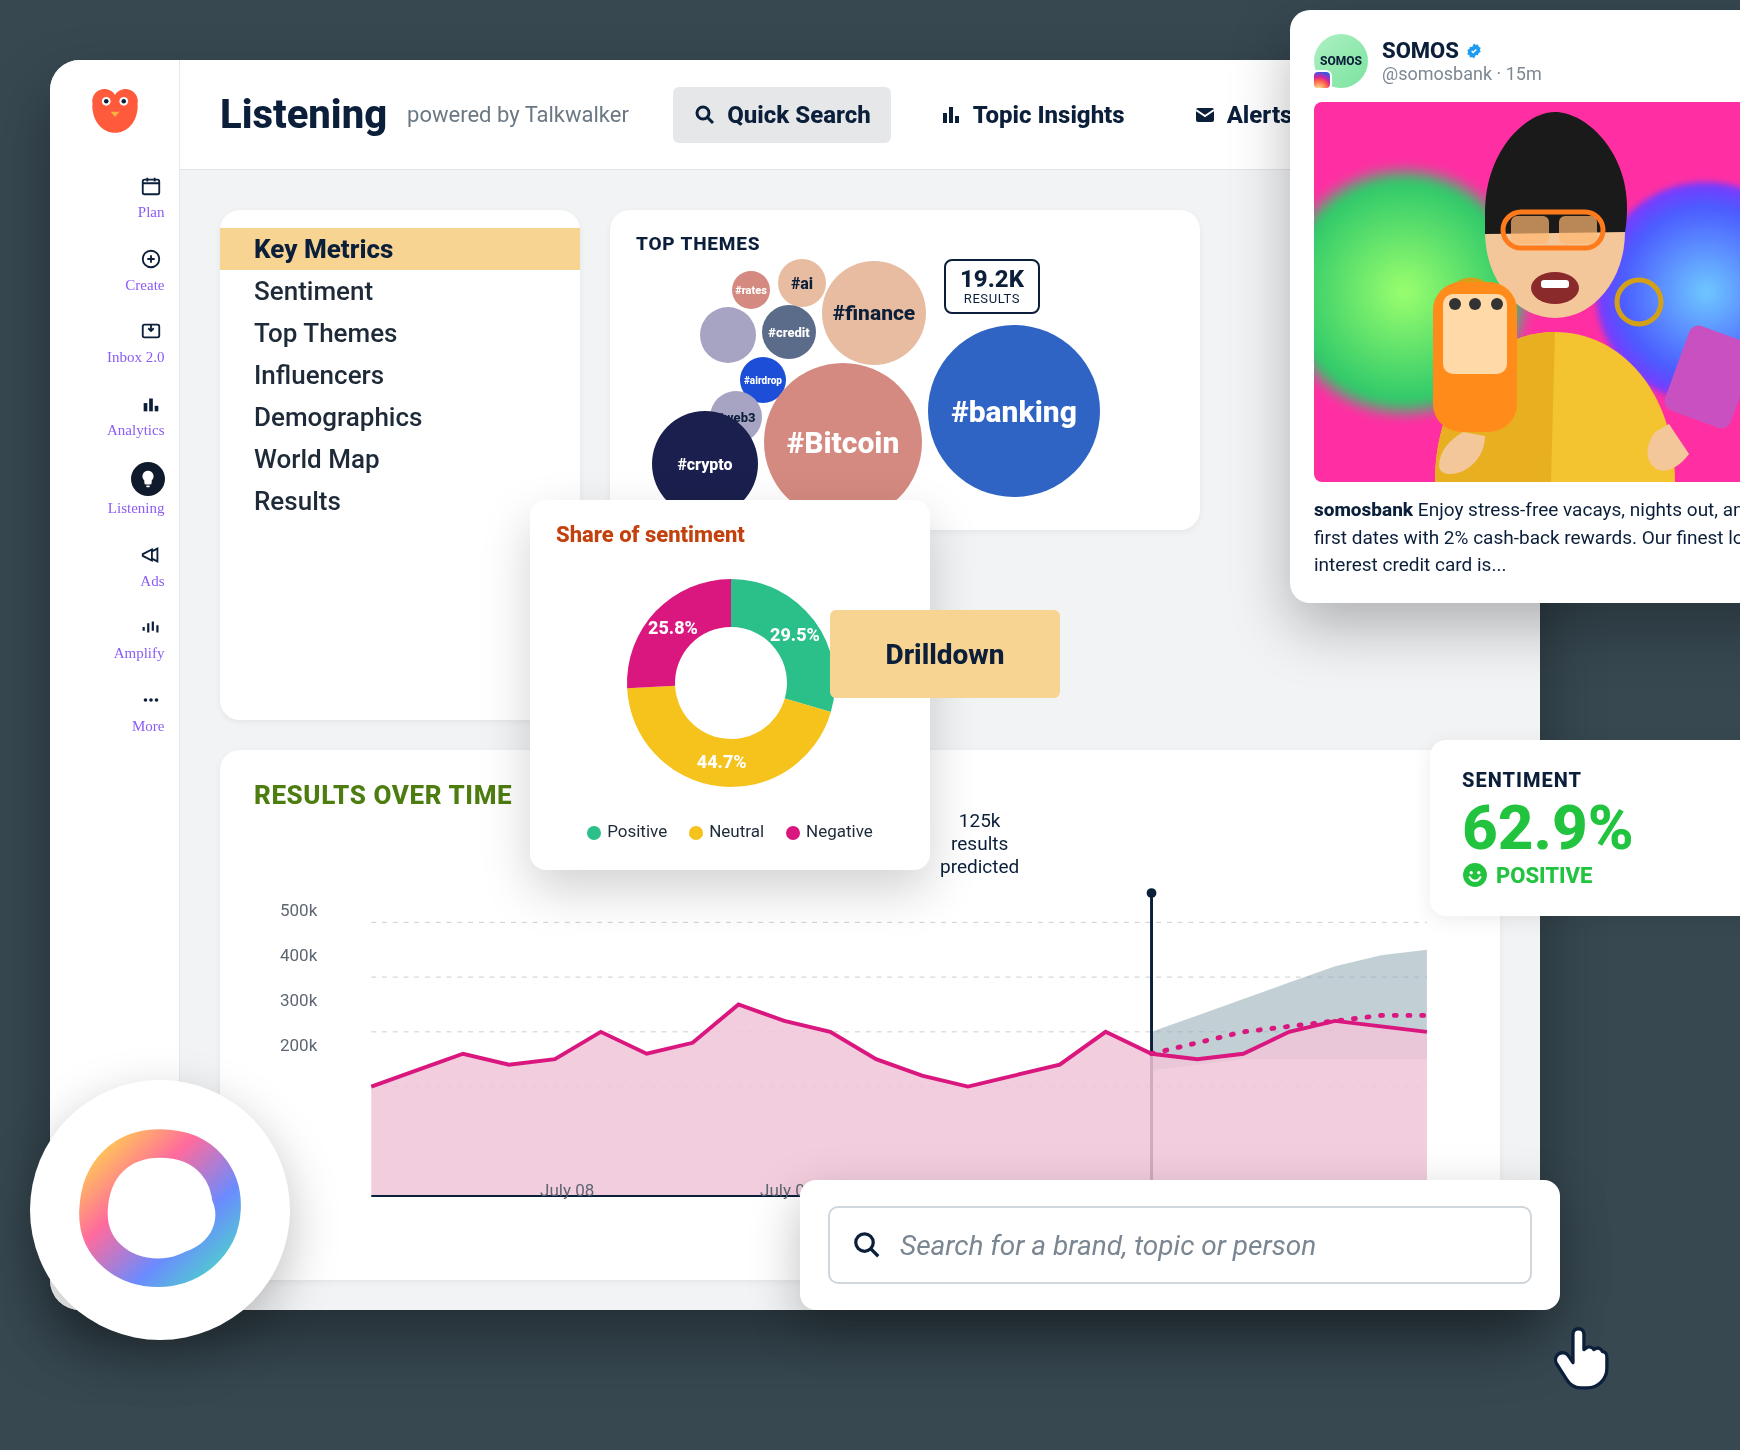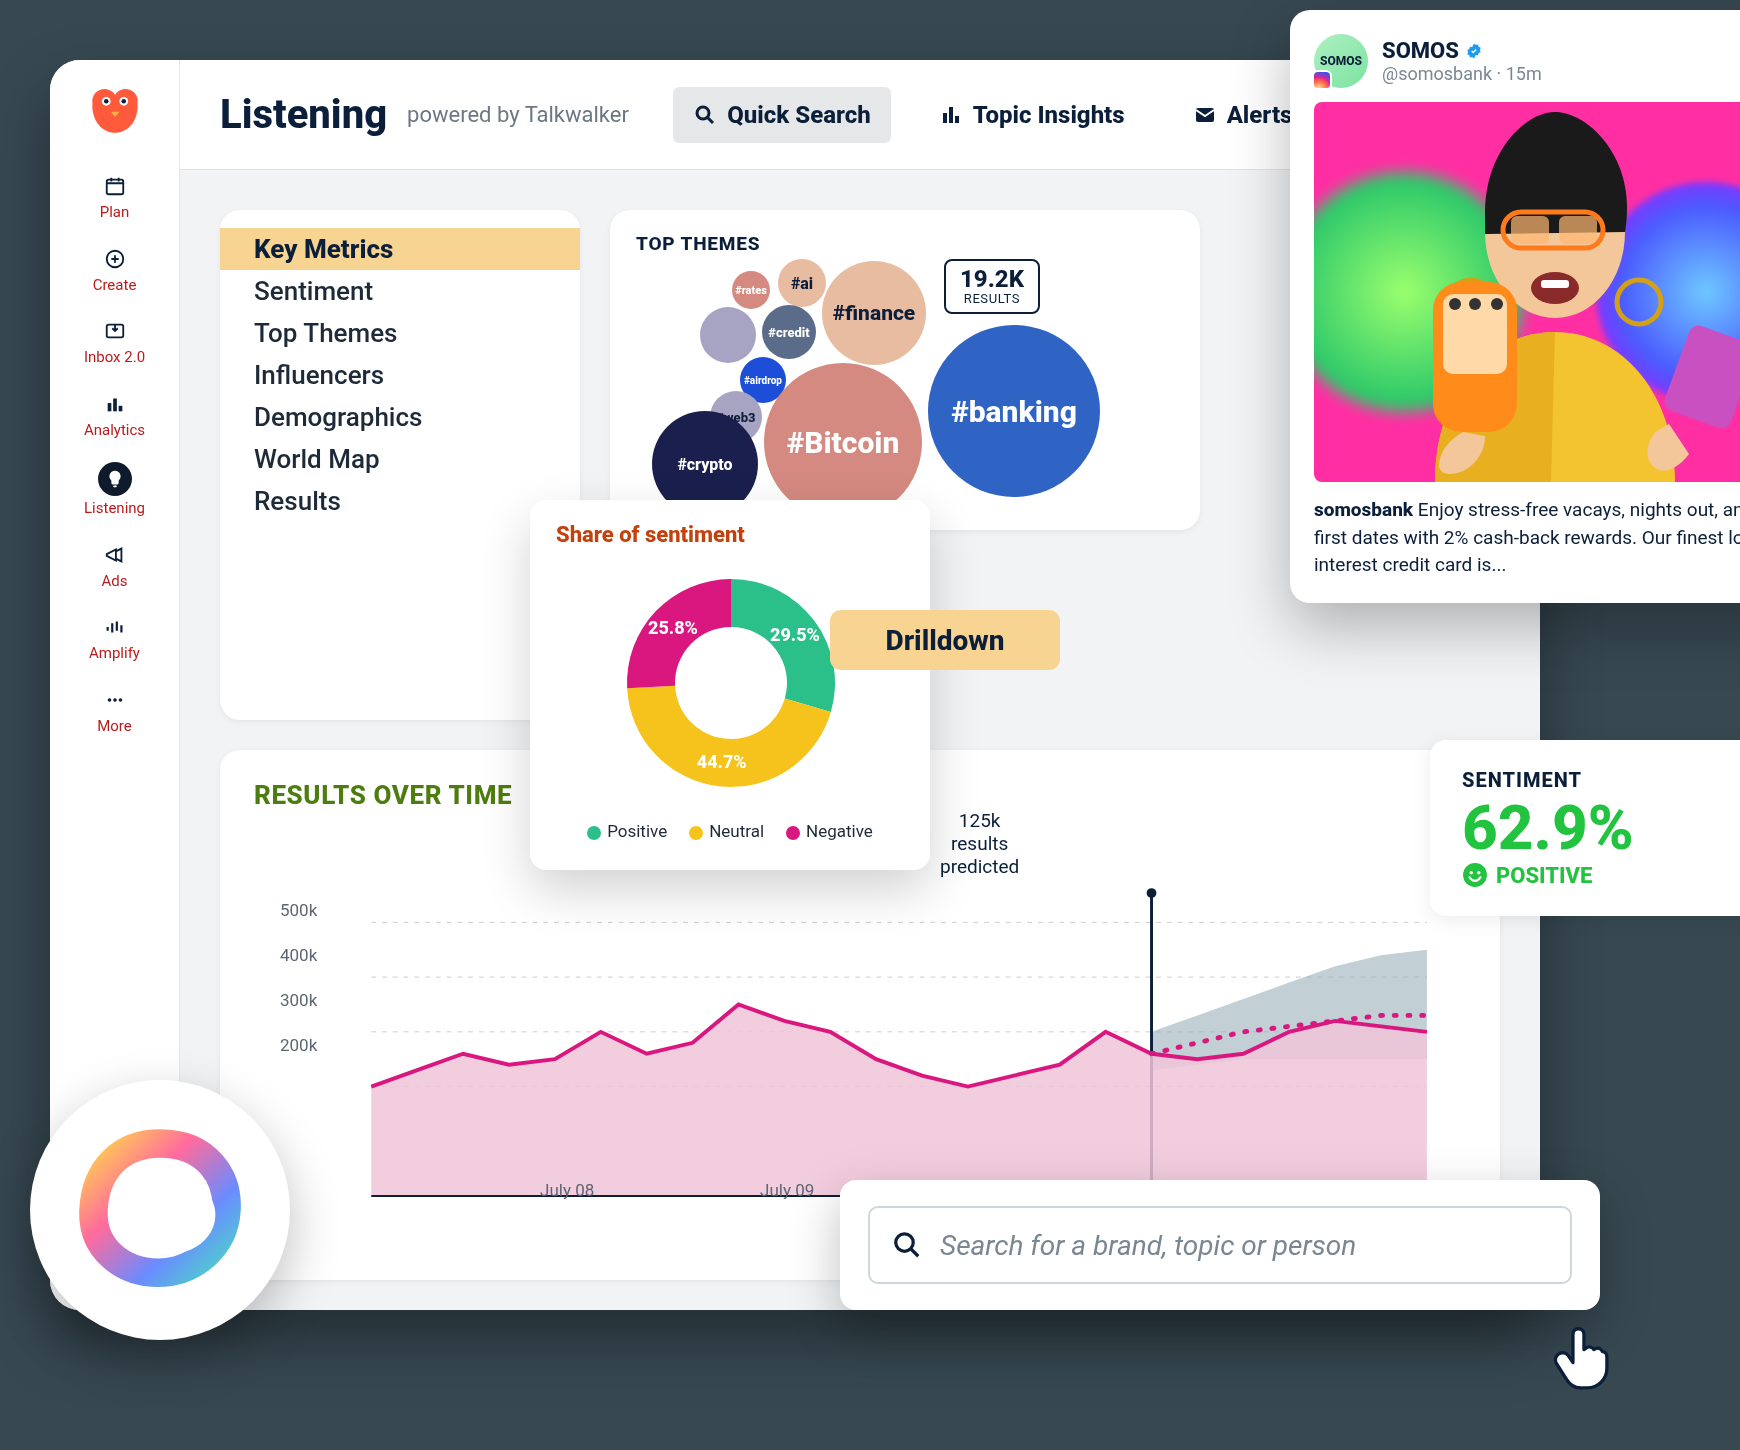--- a/index.html
+++ b/index.html
@@ -2,21 +2,21 @@
 <html><head>
 <meta charset="utf-8">
 <style>
   html,body{margin:0;padding:0;font-family:-apple-system,BlinkMacSystemFont,"Segoe UI",Roboto,Helvetica,Arial,sans-serif;background:#374851;}
   *{box-sizing:border-box;}
   .stage{position:relative;width:1740px;height:1450px;}
   .window{position:absolute;left:50px;top:60px;width:1490px;height:1250px;background:#f2f3f5;border-radius:30px;box-shadow:0 30px 60px rgba(0,0,0,.35);overflow:hidden;}
   .sidebar{position:absolute;left:0;top:0;bottom:0;width:130px;background:#fff;border-right:1px solid #e7e8ea;display:flex;flex-direction:column;align-items:center;padding-top:20px;}
   .logo{width:60px;height:60px;border-radius:12px;display:flex;align-items:center;justify-content:center;margin-bottom:20px;}
   .logo svg{width:56px;height:56px;}
-  .nav-item{display:flex;flex-direction:column;align-items:center;justify-content:center;width:100px;margin:6px 0;padding:6px 0;color:#b91c1c;font-size:15px;cursor:pointer;}
+  .nav-item{display:flex;flex-direction:column;align-items:flex-end;justify-content:center;width:100px;margin:6px 0;padding:6px 0;color:#8b5cf6;font-size:15px;cursor:pointer;font-family:Liberation Serif, serif;}
   .nav-item .ic{width:28px;height:28px;display:flex;align-items:center;justify-content:center;margin-bottom:4px;}
   .nav-item.active .ic{background:#0f1b2d;color:#fff;border-radius:50%;width:34px;height:34px;}
   .nav-item .ic svg{width:22px;height:22px;}
   .nav-item span{line-height:1.1;}
   .topbar{position:absolute;left:130px;right:0;top:0;height:110px;background:#fff;border-bottom:1px solid #e1e3e6;display:flex;align-items:center;padding:0 40px;}
   .title{font-size:40px;font-weight:800;color:#0b1f3a;margin-right:20px;}
   .subtitle{font-size:22px;color:#6b7883;}
   .tabs{margin-left:auto;display:flex;gap:28px;align-items:center;}
   .tab{display:flex;align-items:center;gap:10px;font-size:24px;font-weight:800;color:#0b1f3a;padding:14px 20px;border-radius:6px;cursor:pointer;white-space:nowrap;}
   .tab.active{background:#e6e7e9;}
@@ -32,37 +32,37 @@
   .bubble{position:absolute;border-radius:50%;display:flex;align-items:center;justify-content:center;color:#fff;font-weight:800;font-size:22px;}
   .results-badge{position:absolute;background:#fff;border:2px solid #0b1f3a;border-radius:8px;padding:6px 14px;text-align:center;}
   .results-badge .n{font-size:24px;font-weight:800;color:#0b1f3a;line-height:1;}
   .results-badge .l{font-size:13px;letter-spacing:.6px;color:#0b1f3a;}
   .rot{position:absolute;left:40px;top:580px;right:40px;height:530px;padding:30px 34px;}
   .rot h3{margin:0;font-size:26px;font-weight:800;letter-spacing:.6px;color:#4d7c0f;}
   .sentiment-float{position:absolute;left:350px;top:330px;width:400px;height:370px;background:#fff;border-radius:16px;box-shadow:0 20px 50px rgba(0,0,0,.18);padding:22px 26px;}
   .sentiment-float h3{margin:0 0 6px 0;font-size:22px;font-weight:800;color:#c2410c;}
   .legend{display:flex;gap:22px;justify-content:center;font-size:17px;color:#1e2a38;margin-top:4px;}
   .legend .dot{display:inline-block;width:14px;height:14px;border-radius:50%;margin-right:6px;vertical-align:middle;}
-  .drilldown{position:absolute;left:650px;top:440px;width:230px;height:60px;background:#f8d493;border-radius:11px;display:flex;align-items:center;justify-content:center;font-size:28px;font-weight:800;color:#0b1f3a;cursor:pointer;}
+  .drilldown{position:absolute;left:650px;top:440px;width:230px;height:88px;background:#f8d493;border-radius:6px;display:flex;align-items:center;justify-content:center;font-size:28px;font-weight:800;color:#0b1f3a;cursor:pointer;}
   .post{position:absolute;right:-70px;top:10px;width:520px;background:#fff;border-radius:20px;box-shadow:0 24px 60px rgba(0,0,0,.28);padding:24px;}
   .post-head{display:flex;align-items:center;gap:14px;margin-bottom:14px;}
   .avatar{width:54px;height:54px;border-radius:50%;background:linear-gradient(135deg,#aef0c1,#7be3a0);display:flex;align-items:center;justify-content:center;font-size:12px;font-weight:800;color:#0b1f3a;position:relative;}
   .avatar .ig{position:absolute;left:-2px;bottom:-2px;width:20px;height:20px;border-radius:6px;background:radial-gradient(circle at 30% 110%,#fdf497 0%,#fd5949 45%,#d6249f 60%,#285AEB 90%);border:2px solid #fff;}
   .post-name{font-size:22px;font-weight:800;color:#0b1f3a;display:flex;align-items:center;gap:6px;}
   .post-meta{font-size:18px;color:#7c8893;}
   .verify{width:18px;height:18px;}
   .post-img{width:100%;height:380px;border-radius:8px;background:#ff2fa3;position:relative;overflow:hidden;margin-bottom:14px;}
   .blob{position:absolute;border-radius:50%;}
   .post-text{font-size:19px;color:#0b1f3a;line-height:1.45;}
   .post-text b{font-weight:800;}
   .sent-card{position:absolute;right:-70px;top:740px;width:380px;background:#fff;border-radius:16px;padding:28px 32px;box-shadow:0 4px 20px rgba(0,0,0,.08);}
   .sent-card .lbl{font-size:20px;font-weight:800;letter-spacing:1px;color:#0b1f3a;}
   .sent-card .val{font-size:62px;font-weight:800;color:#22c33e;line-height:1.1;margin-top:2px;}
   .sent-card .pos{font-size:22px;font-weight:800;color:#22c33e;display:flex;align-items:center;gap:8px;}
-  .searchbar{position:absolute;left:800px;top:1180px;width:760px;height:130px;background:#fff;border-radius:16px;box-shadow:0 18px 50px rgba(0,0,0,.25);display:flex;align-items:center;padding:0 28px;margin-left:40px;}
+  .searchbar{position:absolute;left:800px;top:1180px;width:760px;height:130px;background:#fff;border-radius:16px;box-shadow:0 18px 50px rgba(0,0,0,.25);display:flex;align-items:center;padding:0 28px;}
   .searchbox{flex:1;height:78px;border:2px solid #cfd6dc;border-radius:10px;display:flex;align-items:center;padding:0 22px;font-size:28px;color:#7a8691;font-style:italic;}
   .searchbox svg{width:30px;height:30px;margin-right:18px;color:#0b1f3a;}
   .ai-badge{position:absolute;left:30px;top:1080px;width:260px;height:260px;border-radius:50%;background:#fff;box-shadow:0 18px 50px rgba(0,0,0,.25);display:flex;align-items:center;justify-content:center;}
   .cursor{position:absolute;left:1550px;top:1320px;width:70px;height:70px;}
   .predict{position:absolute;font-size:19px;color:#0b1f3a;text-align:center;line-height:1.2;}
   .tick{position:absolute;font-size:17px;color:#5d6671;}
 </style>
 </head>
 <body>
 

